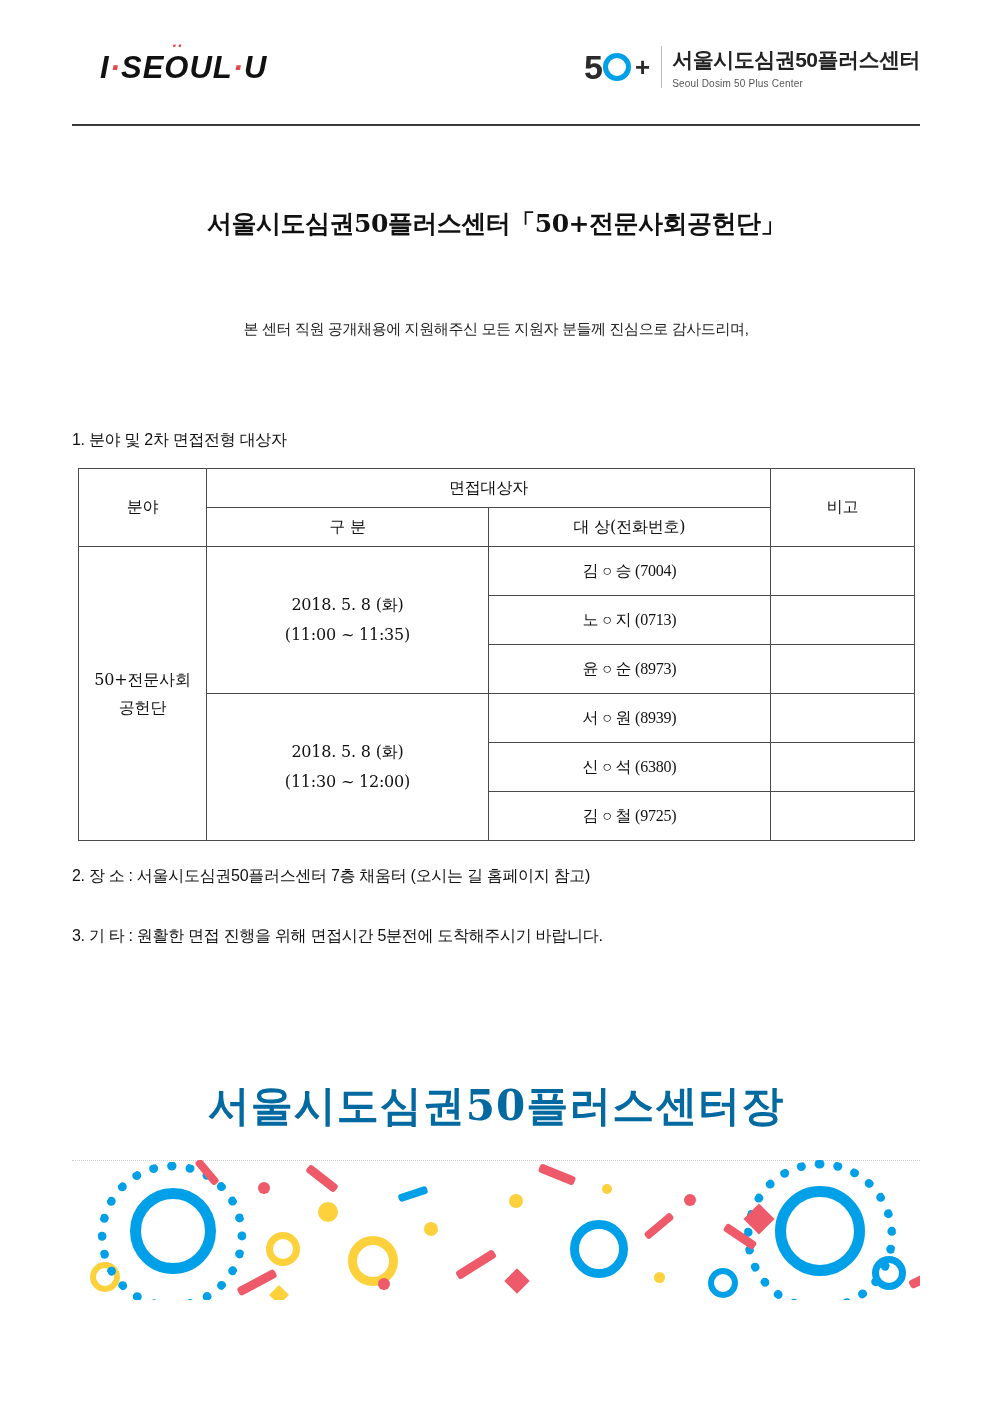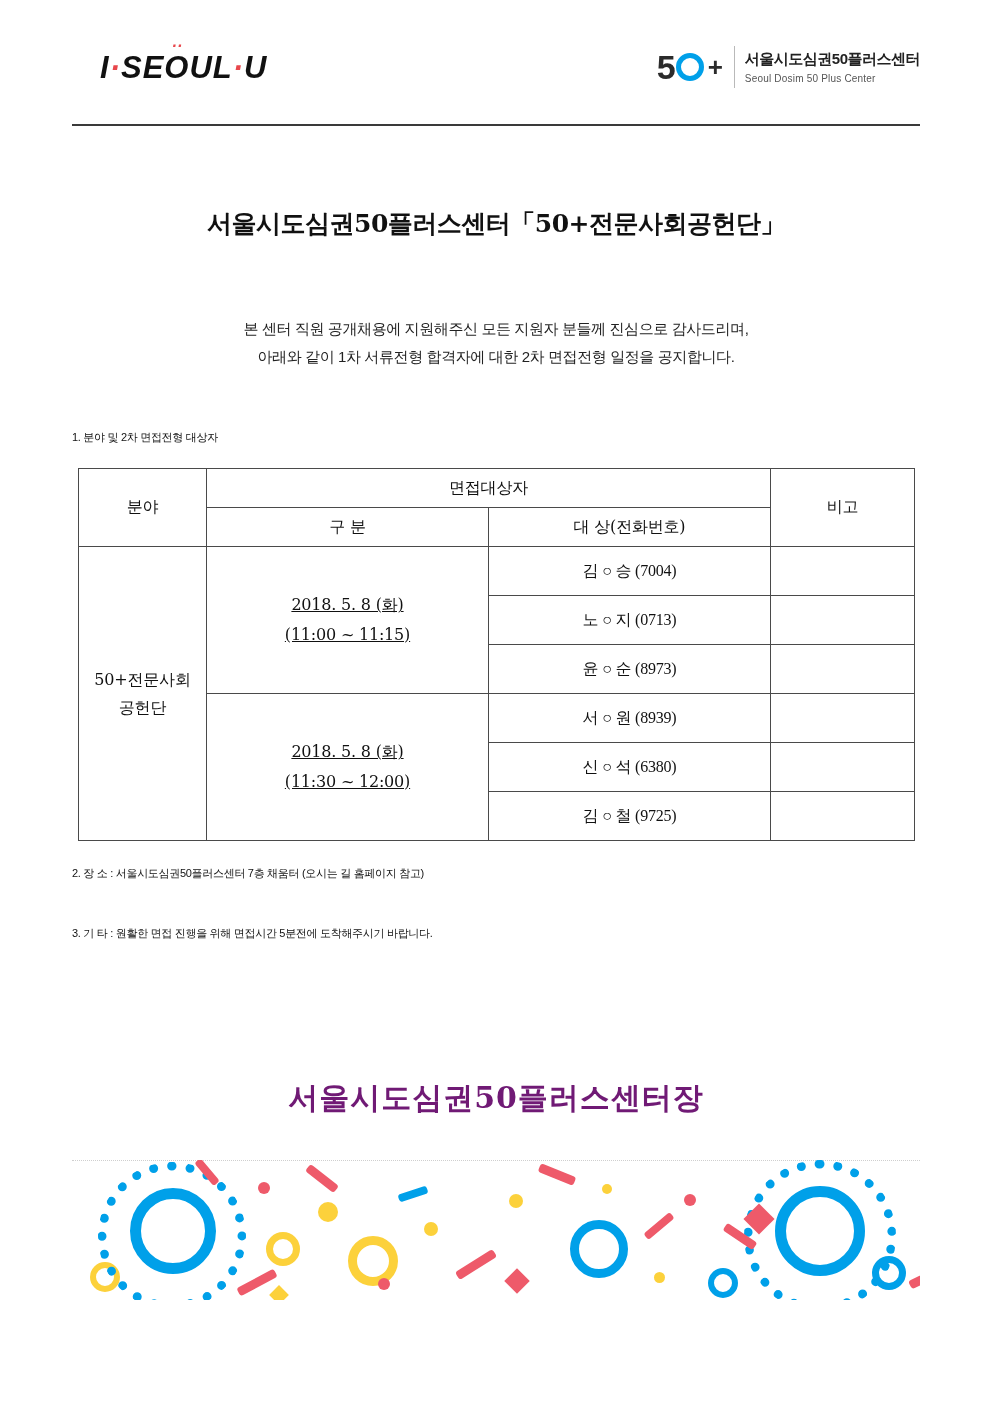--- a/index.html
+++ b/index.html
@@ -87,21 +87,21 @@
   }
   .logo-text-block {
     display: flex;
     flex-direction: column;
     justify-content: center;
     padding-left: 10px;
     border-left: 1px solid #b9b9b9;
     height: 42px;
   }
   .logo-text-ko {
-    font-size: 15px;
+    font-size: 21px;
     font-weight: bold;
     color: #222;
     letter-spacing: -0.5px;
   }
   .logo-text-en {
     font-size: 10px;
     color: #555;
     margin-top: 4px;
     letter-spacing: 0.2px;
   }
@@ -137,21 +137,21 @@
     font-size: 15px;
     color: #222;
     line-height: 1.85;
     letter-spacing: -0.4px;
   }
 
   
   .sec {
     position: absolute;
     left: 72px;
-    font-size: 11px;
+    font-size: 16px;
     color: #111;
     letter-spacing: -0.3px;
   }
   .sec-1 { top: 430px; }
   .sec-2 { top: 866px; }
   .sec-3 { top: 926px; }
 
   
   table.main {
     position: absolute;
@@ -180,42 +180,41 @@
   .col-target { width: 282px; }
   .col-note   { width: 144px; }
 
   td.field-cell {
     font-size: 16px;
     line-height: 1.75;
   }
   td.slot-cell {
     font-size: 16px;
     line-height: 1.85;
-    text-decoration: underline;
   }
   td.person-cell {
     height: 48px;
     font-size: 17px;
     letter-spacing: 0.5px;
     font-family: Liberation Serif, serif;
   }
   td.note-cell { }
 
   
   .signature {
     position: absolute;
     top: 1078px;
     left: 0;
     width: 100%;
     text-align: center;
     font-family: "DejaVu Serif", "Liberation Serif", serif;
-    font-size: 30px;
+    font-size: 42px;
     font-weight: bold;
     letter-spacing: 1px;
-    color: #701a75;
+    color: #0369a1;
   }
 
   
   .footer-band {
     position: absolute;
     left: 72px;
     right: 72px;
     top: 1160px;
     height: 140px;
     overflow: hidden;
@@ -258,21 +257,20 @@
   </div>
 </div>
 <div class="header-rule"></div>
 
 <div class="doc-title">
   <div>서울시도심권50플러스센터「50+전문사회공헌단」</div>
 </div>
 
 <div class="intro">
   <div>본 센터 직원 공개채용에 지원해주신 모든 지원자 분들께 진심으로 감사드리며,</div>
-  <div>아래와 같이 1차 서류전형 합격자에 대한 2차 면접전형 일정을 공지합니다.</div>
 </div>
 
 <div class="sec sec-1">1. 분야 및 2차 면접전형 대상자</div>
 
 <table class="main">
   <colgroup>
     <col class="col-field">
     <col class="col-div">
     <col class="col-target">
     <col class="col-note">
@@ -289,21 +287,21 @@
     </tr>
   </thead>
   <tbody>
     <tr>
       <td class="field-cell" rowspan="6">
         <div>50+전문사회</div>
         <div>공헌단</div>
       </td>
       <td class="slot-cell" rowspan="3">
         <div>2018. 5. 8 (화)</div>
-        <div>(11:00 ~ 11:15)</div>
+        <div>(11:00 ~ 11:35)</div>
       </td>
       <td class="person-cell">김 ○ 승 (7004)</td>
       <td class="note-cell"></td>
     </tr>
     <tr>
       <td class="person-cell">노 ○ 지 (0713)</td>
       <td class="note-cell"></td>
     </tr>
     <tr>
       <td class="person-cell">윤 ○ 순 (8973)</td>

